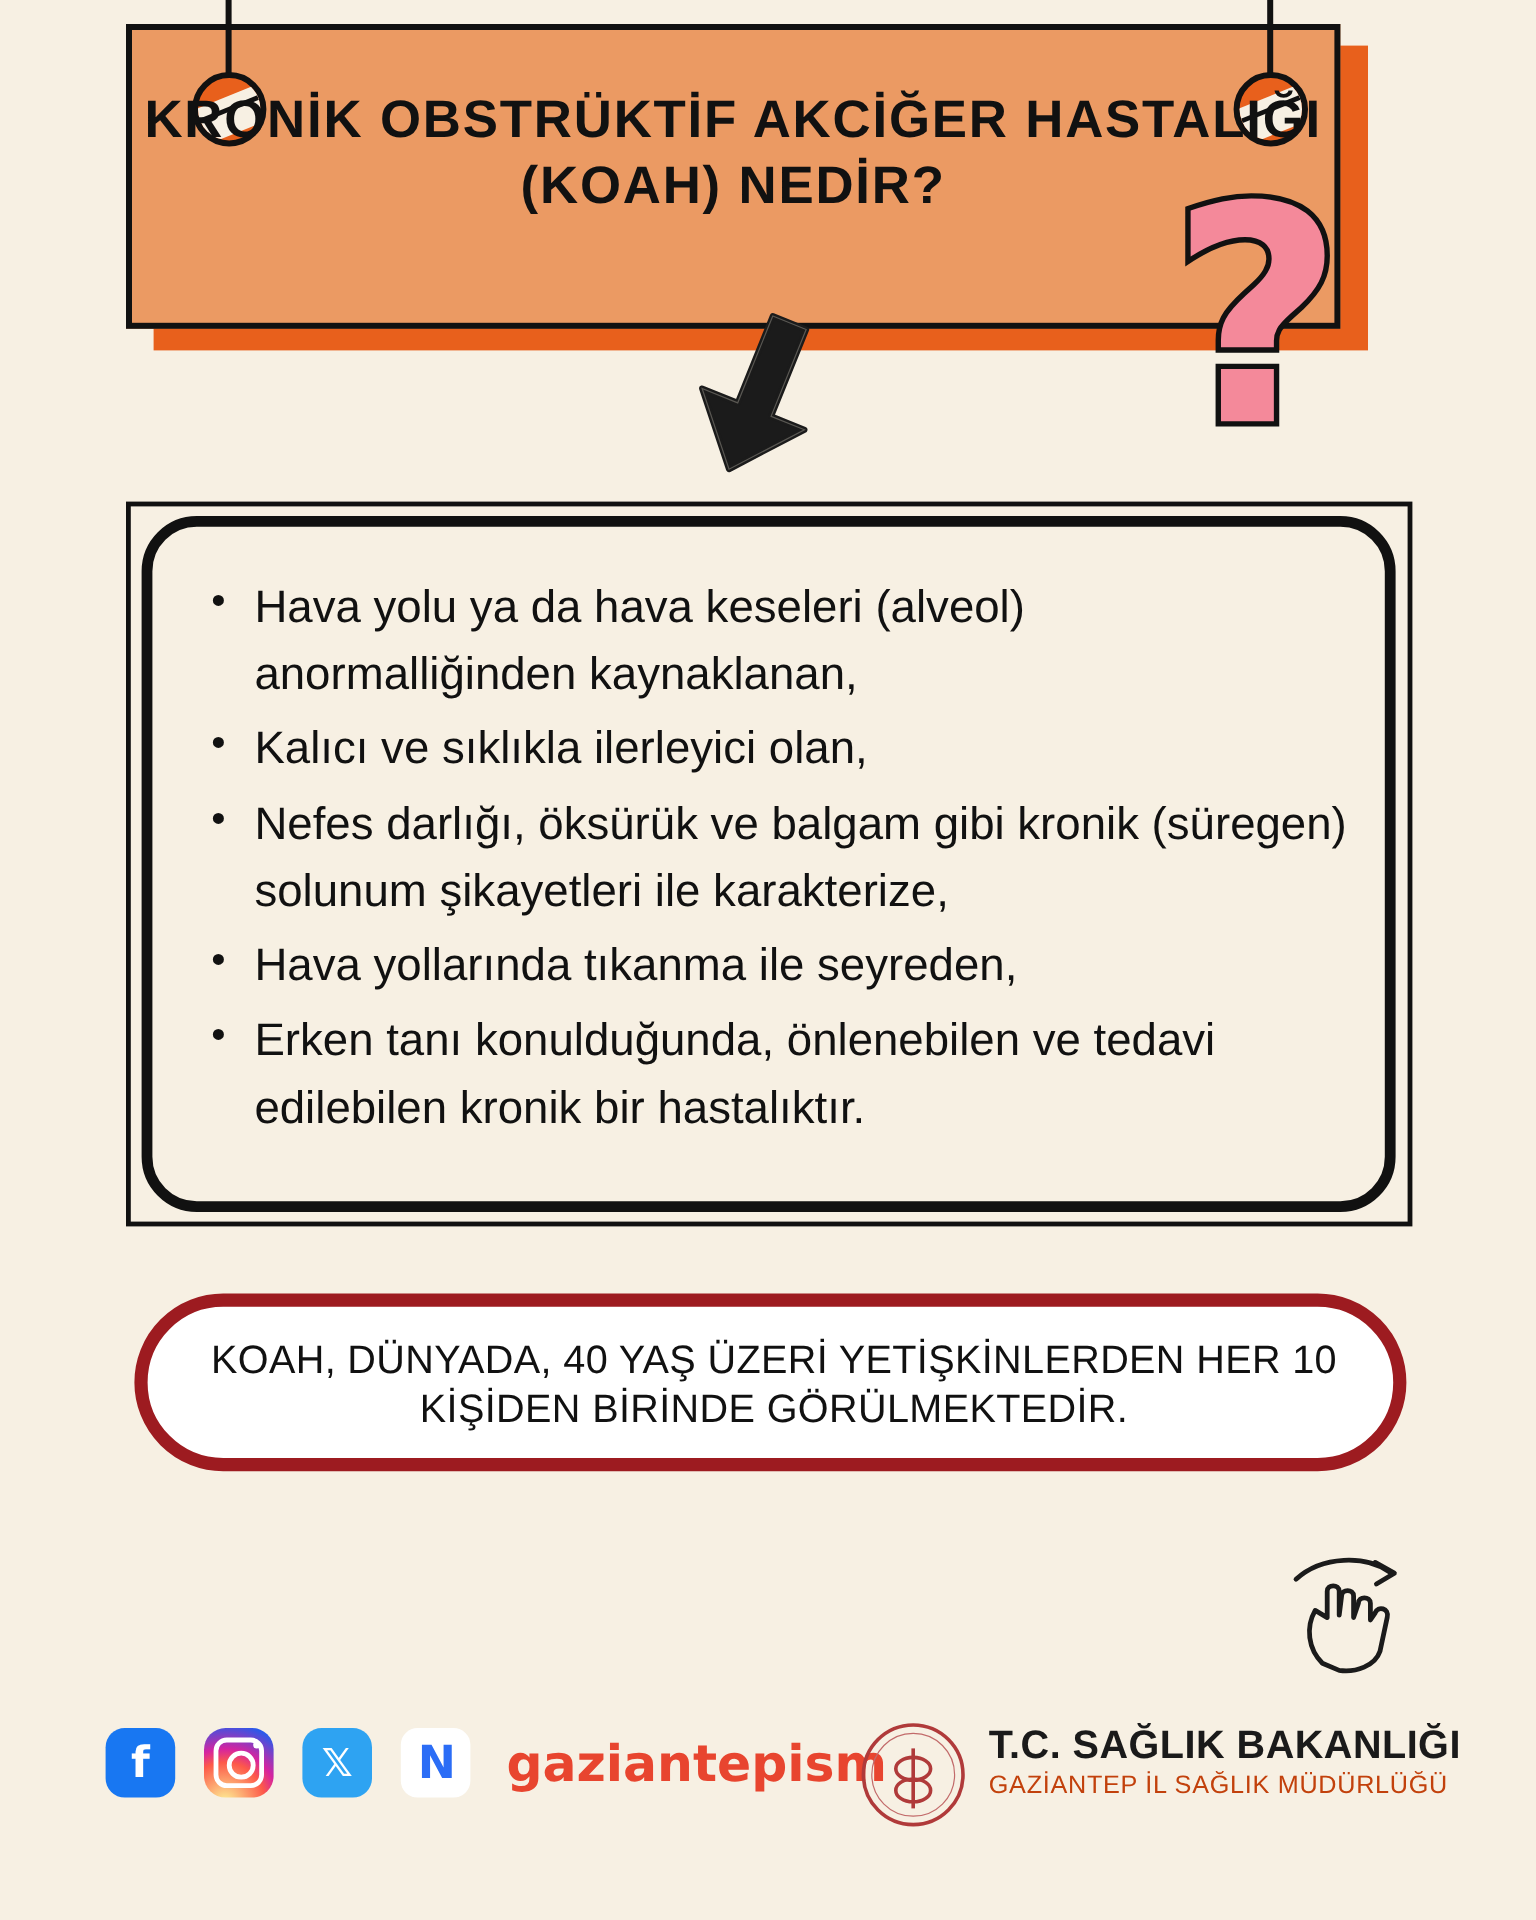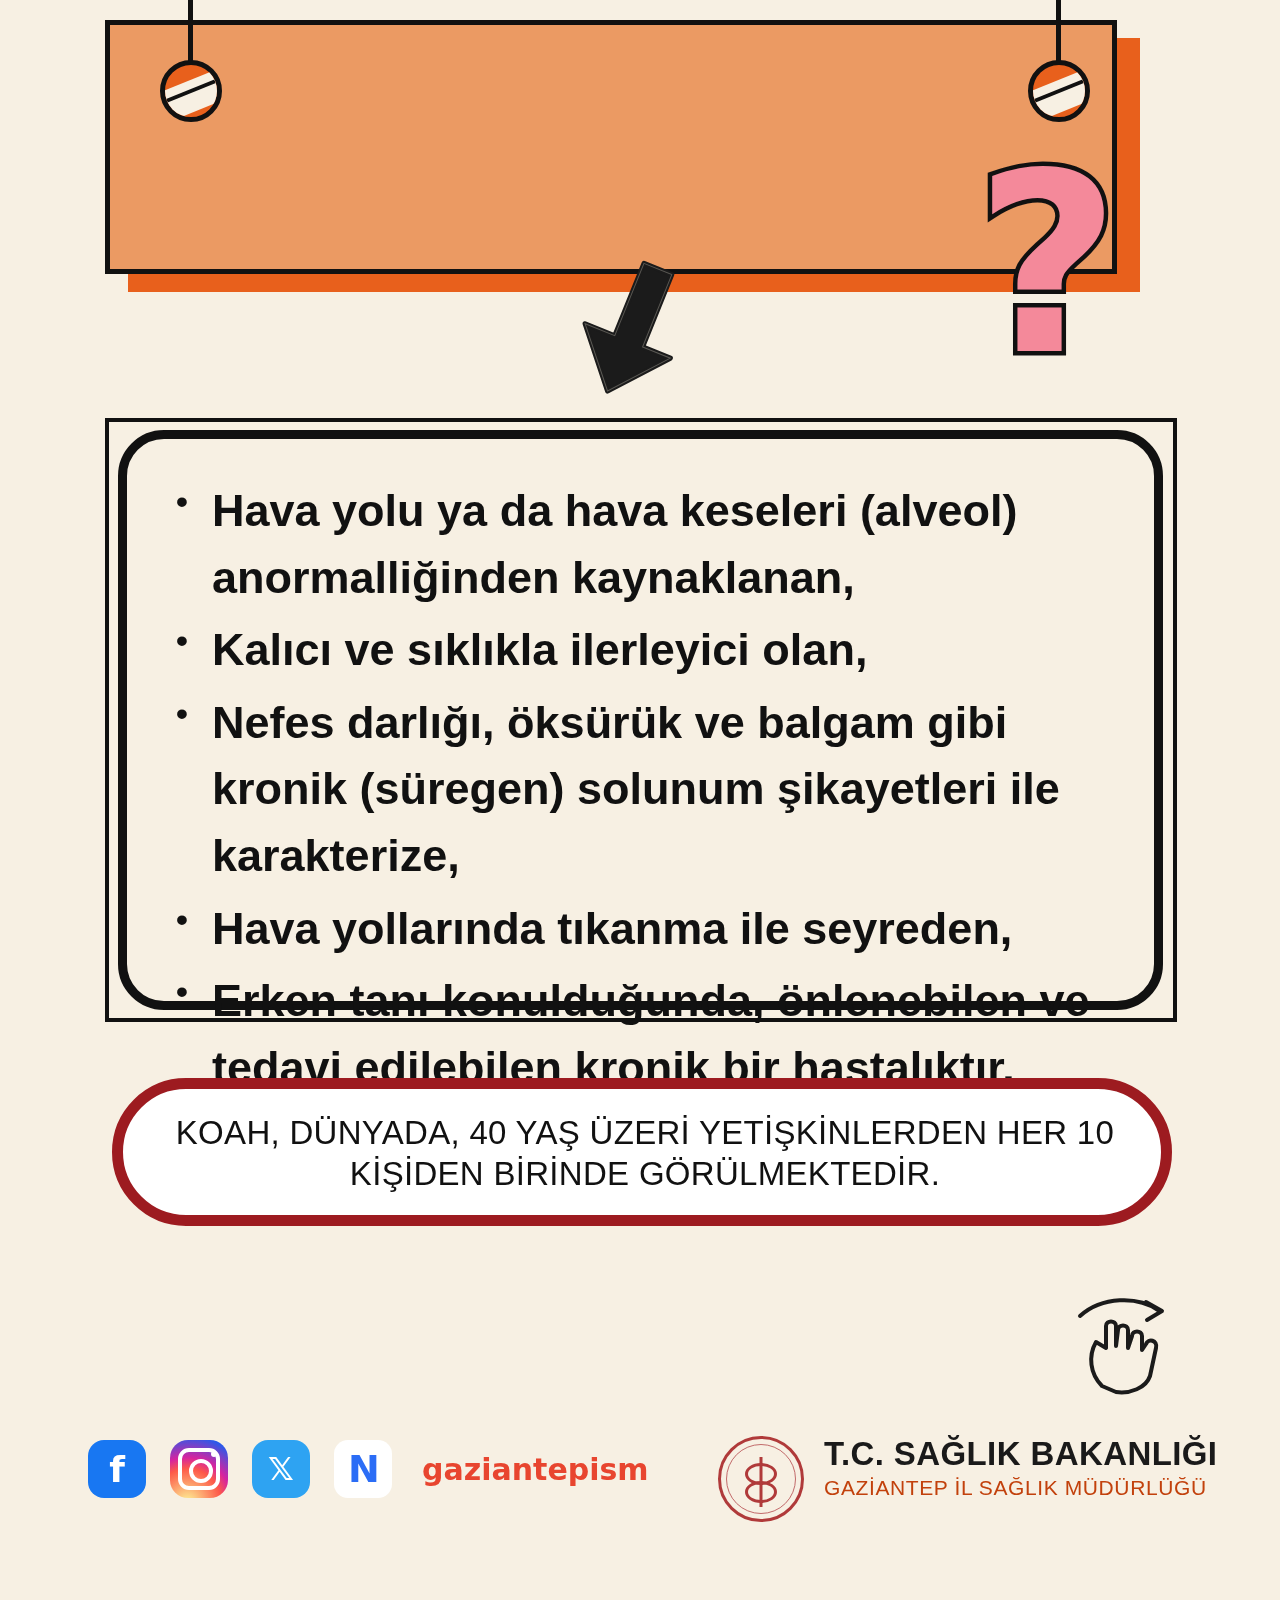--- a/index.html
+++ b/index.html
@@ -143,23 +143,23 @@
     border: 9px solid #111;
     border-radius: 46px;
     box-sizing: border-box;
   }
   .bullets {
     position: absolute;
     left: 168px;
     top: 478px;
     width: 960px;
     color: #111;
-    font-size: 45px;
+    font-size: 38px;
     line-height: 1.48;
-    font-weight: 700;
+    font-weight: 400;
   }
   .bullets ul {
     margin: 0;
     padding: 0 0 0 40px;
     list-style: none;
   }
   .bullets li {
     position: relative;
     margin: 0 0 6px 0;
     padding-left: 4px;
@@ -258,21 +258,21 @@
     right: -1px; top: -1px;
     width: 6px; height: 6px;
     background: #fff;
     border-radius: 50%;
   }
   .s-x { background: #2ea3f2; border-radius: 16px; font-size: 32px; }
   .s-n { background: #ffffff; border-radius: 14px; color: #2b6df6; font-size: 38px; letter-spacing: -2px; }
   .handle {
     margin-left: 6px;
     color: #e8452f;
-    font-size: 30px;
+    font-size: 42px;
     font-weight: bold;
     font-family: "DejaVu Sans", sans-serif;
   }
 
   .ministry {
     position: absolute;
     left: 718px;
     top: 6px;
     display: flex;
     align-items: flex-start;
@@ -348,20 +348,21 @@
 
   <div class="ball b1">
     <div class="wedge"></div>
       <div class="midline"></div>
   </div>
   <div class="ball b2">
     <div class="wedge"></div>
       <div class="midline"></div>
   </div>
 
+  <div class="title">KRONİK OBSTRÜKTİF AKCİĞER HASTALIĞI (KOAH) NEDİR?</div>
 </div>
 
 <div class="qmark">?</div>
 
 <div class="arrow">
   <svg viewBox="0 0 140 150" width="140" height="150" aria-hidden="true">
     <g transform="rotate(22 70 75)">
       <path d="M58 8 L88 8 L88 86 L118 86 L72 140 L26 86 L58 86 Z" fill="#1b1b1b" stroke="#1b1b1b" stroke-width="5" stroke-linejoin="round"></path>
       <path d="M58 8 L88 8 L88 86 L118 86 L72 140 L26 86 L58 86 Z" fill="none" stroke="#cfc8ba" stroke-width="1" opacity="0.35"></path>
     </g>

